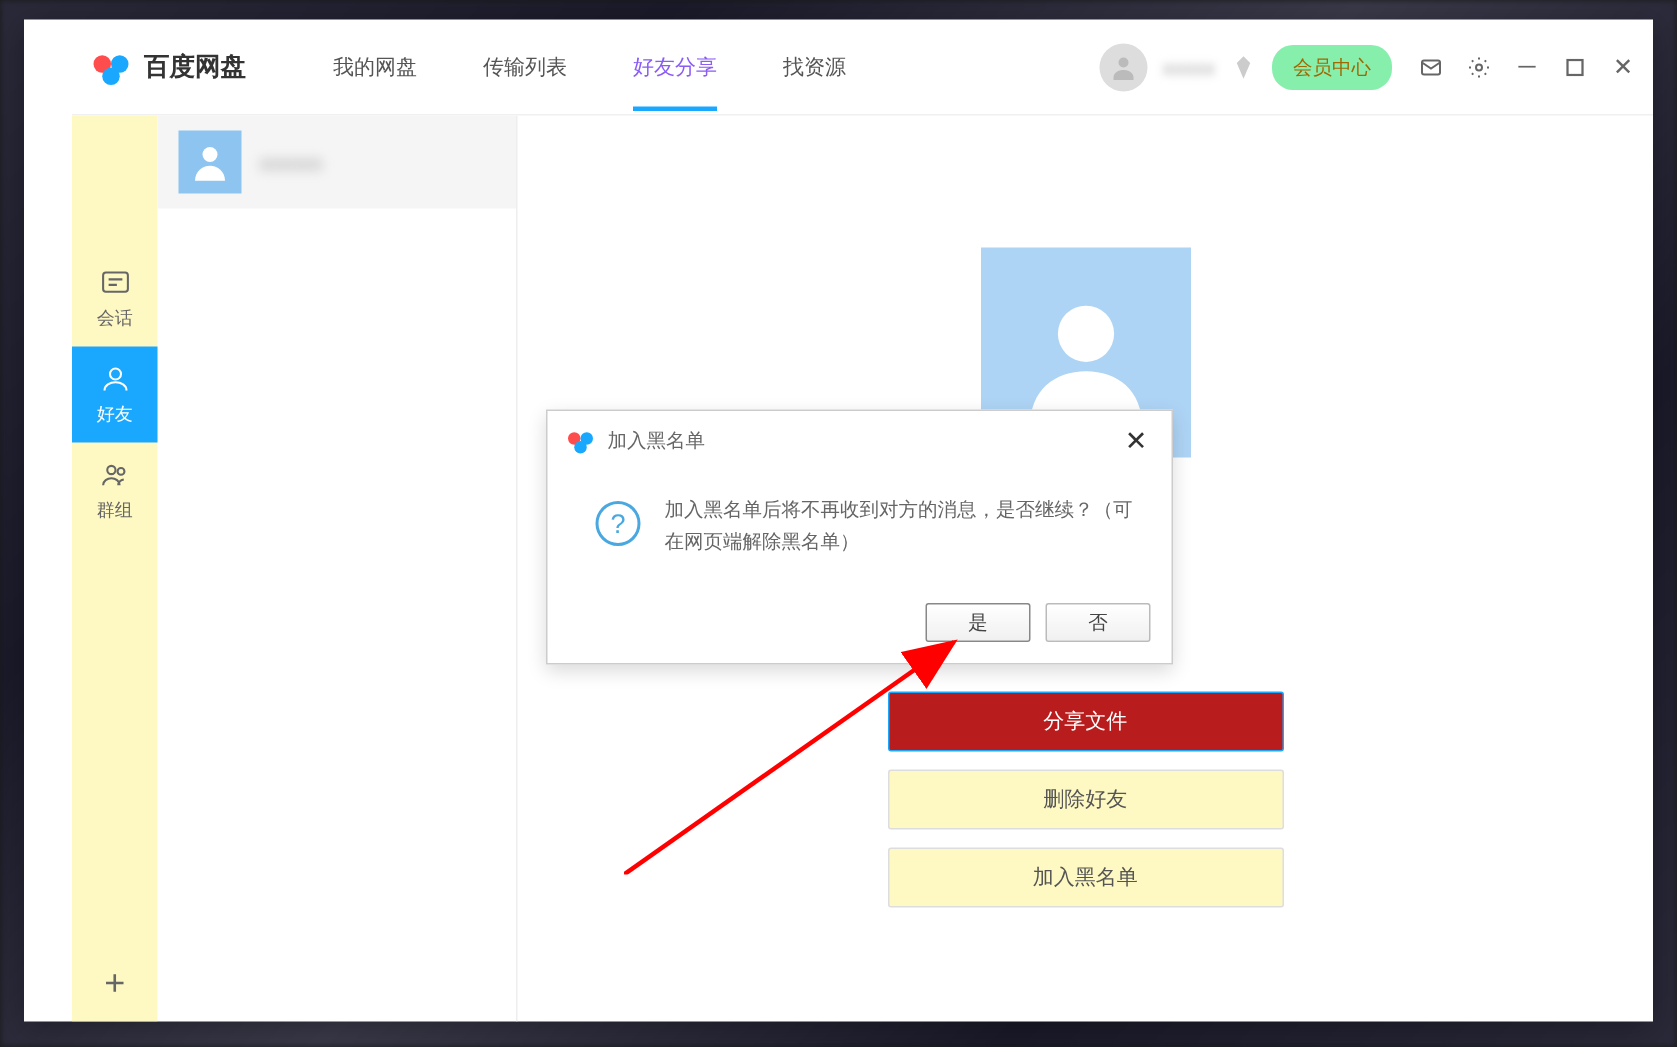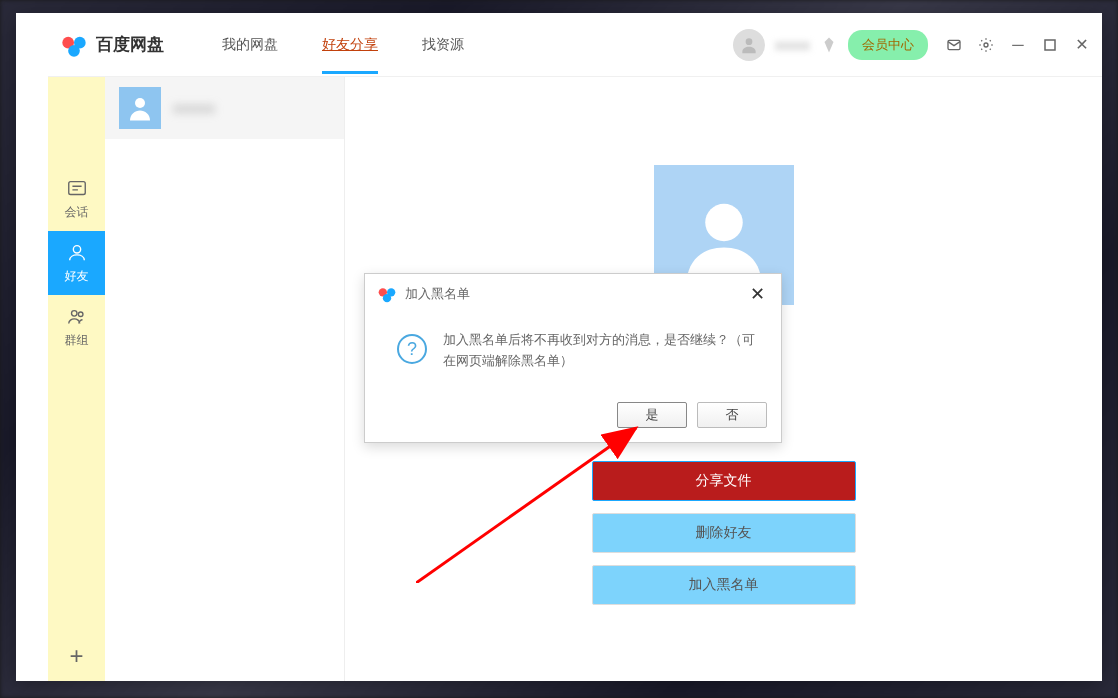--- a/index.html
+++ b/index.html
@@ -36,21 +36,21 @@
     .app-title { font-size: 17px; font-weight: bold; color: #333; }
     
     .nav-tabs { display: flex; gap: 0; margin-left: 36px; }
     .nav-tab {
       padding: 20px 22px;
       font-size: 14px;
       color: #555;
       cursor: pointer;
       position: relative;
     }
-    .nav-tab.active { color: #c2410c; text-decoration: underline; }
+    .nav-tab.active { color: #8b5cf6; }
     .nav-tab.active::after {
       content: "";
       position: absolute;
       left: 22px; right: 22px; bottom: 0;
       height: 3px;
       background: #1aa8ff;
     }
     
     .titlebar-right { margin-left: auto; display: flex; align-items: center; gap: 10px; }
     .user-avatar { width: 32px; height: 32px; border-radius: 50%; background: #ddd; display:flex; align-items:center; justify-content:center;}
@@ -124,21 +124,21 @@
     
     .baidu-account { margin-top: 108px; font-size: 13px; color: #888; }
     
     .action-buttons { margin-top: 30px; display: flex; flex-direction: column; gap: 12px; }
     .action-btn {
       width: 264px; height: 40px;
       border: 1px solid #ddd;
       border-radius: 2px;
       font-size: 14px;
       color: #555;
-      background: #7dd3fc;
+      background: #fef9c3;
       cursor: pointer;
       display:flex; align-items:center; justify-content:center;
     }
     .action-btn.primary { background: #b91c1c; color: #fff; border-color: #1aa8ff; text-align: right; }
     
     .dialog {
       position: absolute;
       left: 348px; top: 260px;
       width: 418px;
       background: #fff;
@@ -208,20 +208,21 @@
       <svg class="logo-svg" viewBox="0 0 24 24">
         <circle cx="7" cy="10" r="5" fill="#ff4d4d"></circle>
         <circle cx="17" cy="10" r="5" fill="#1aa8ff"></circle>
         <circle cx="12" cy="17" r="5" fill="#1aa8ff"></circle>
       </svg>
       <span class="app-title">百度网盘</span>
     </div>
 
     <div class="nav-tabs">
       <div class="nav-tab">我的网盘</div>
+      <div class="nav-tab">传输列表</div>
       <div class="nav-tab active">好友分享</div>
       <div class="nav-tab">找资源</div>
     </div>
 
     <div class="titlebar-right">
       <div class="user-avatar">
         <svg width="20" height="20" viewBox="0 0 24 24" fill="#bbb">
             <circle cx="12" cy="8" r="4"></circle>
             <path d="M4 20c0-4 4-6 8-6s8 2 8 6v2H4z"></path>
           </svg>

